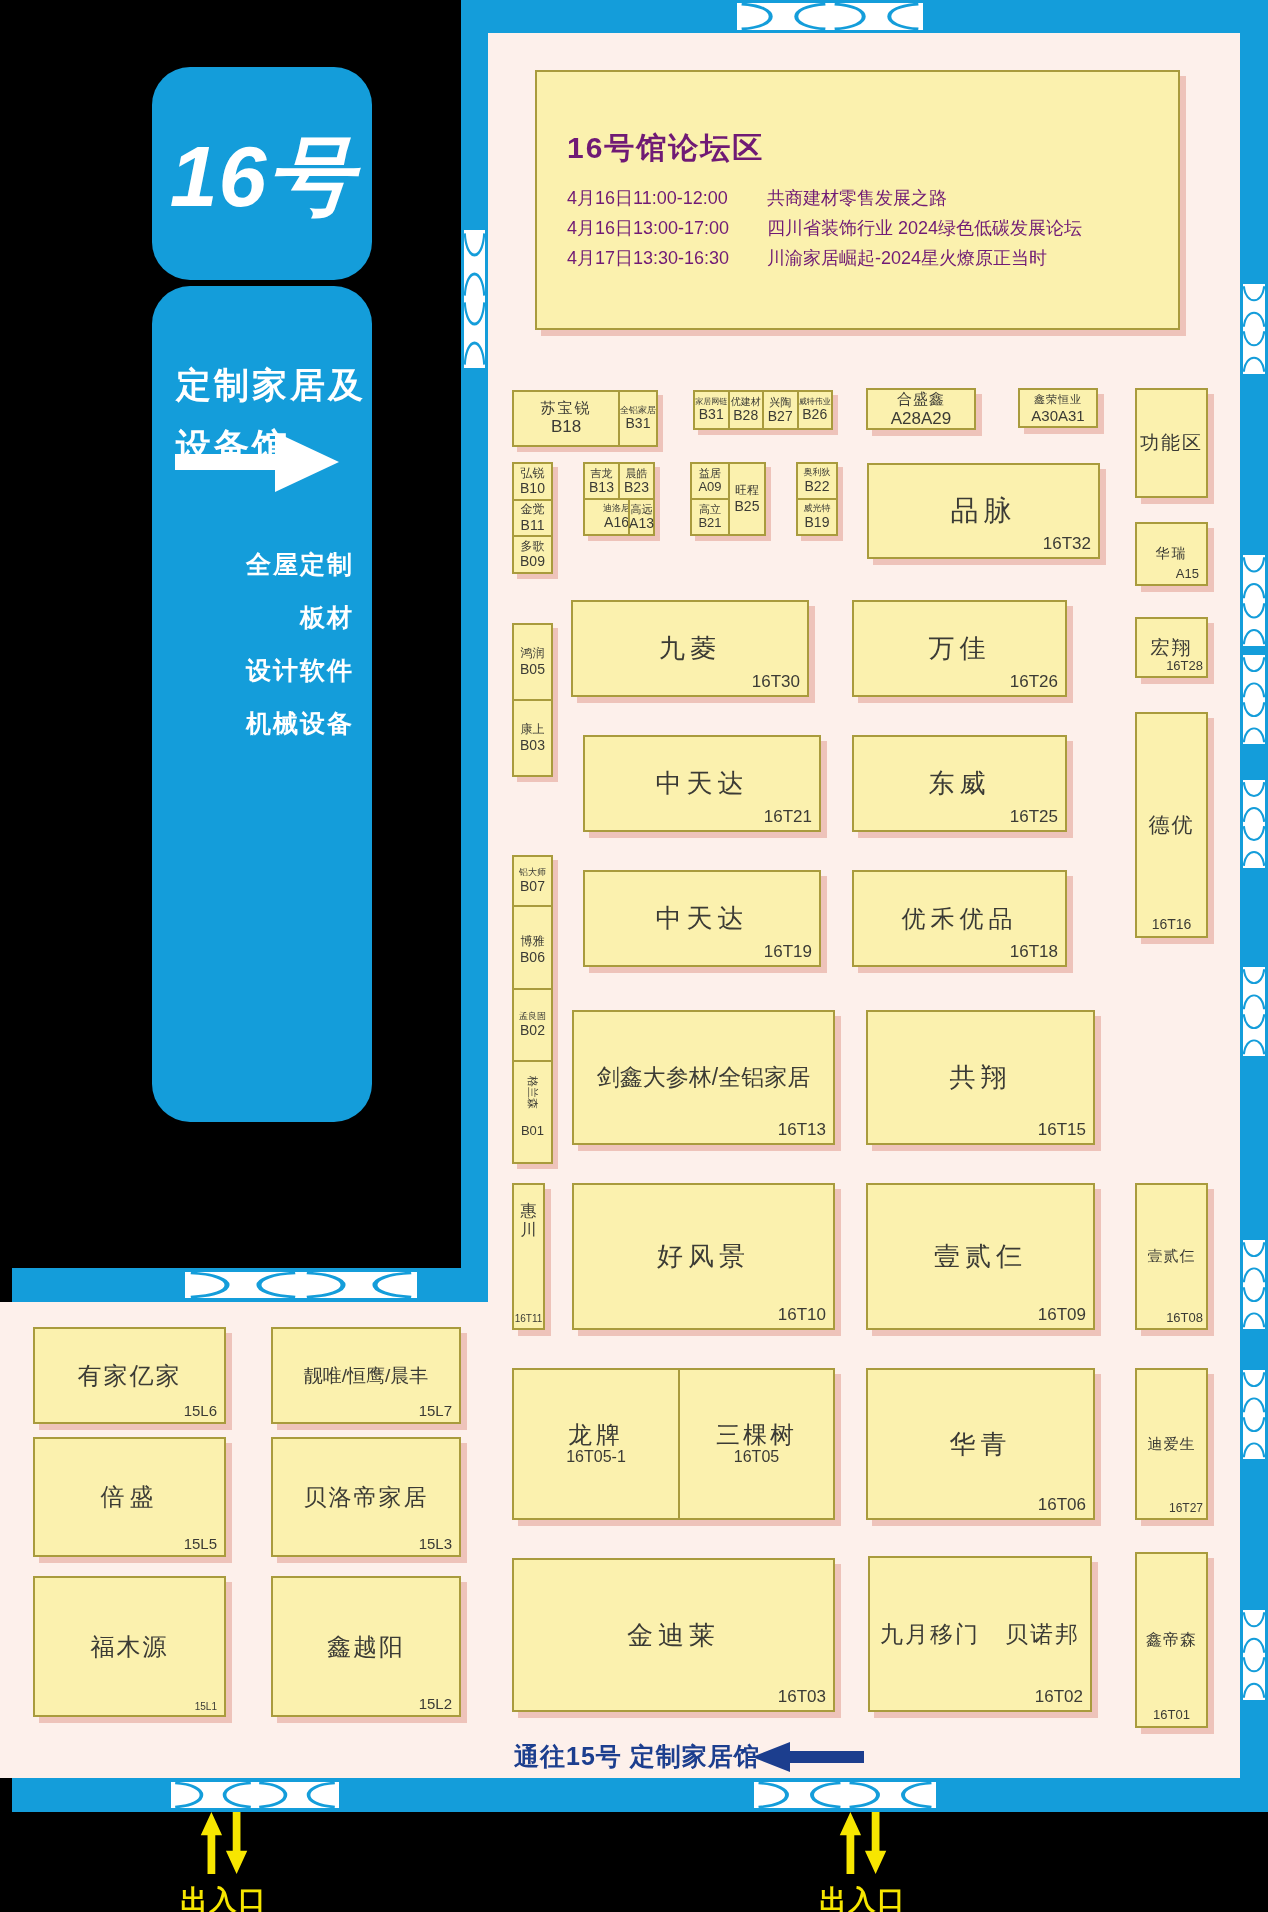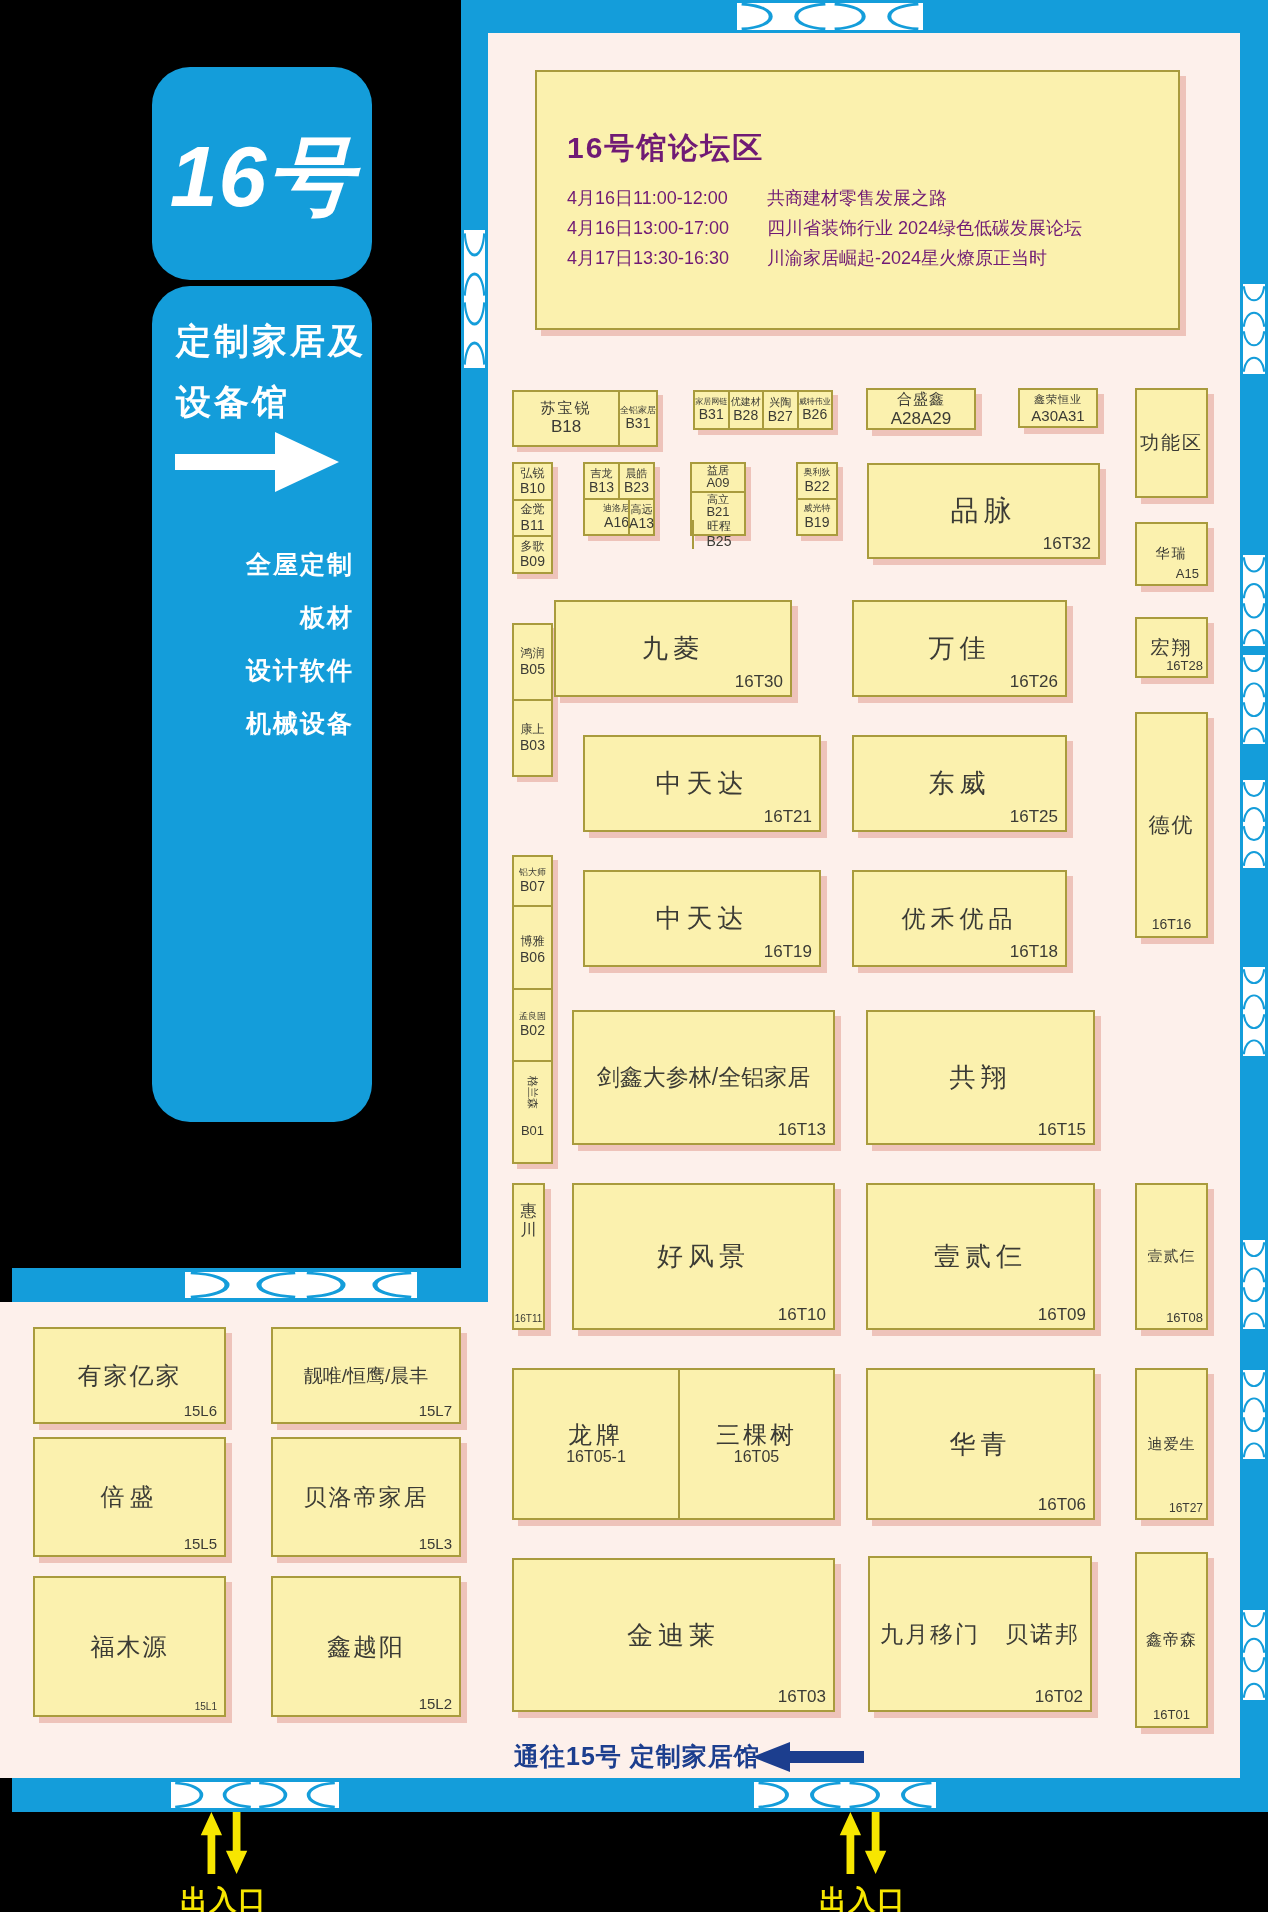--- a/index.html
+++ b/index.html
@@ -208,21 +208,21 @@
     <svg class="bt" viewBox="0 0 26 60" preserveAspectRatio="none">
         <path d="M1,3C3,28 23,28 25,3"></path>
         <path d="M1,57C3,32 23,32 25,57"></path>
       </svg>
   </div>
 
   <div class="bluecard" style="left:152px;top:67px;width:220px;height:213px;">
     <div id="logo-text">16号</div>
   </div>
   <div class="bluecard" style="left:152px;top:286px;width:220px;height:836px;">
-    <div style="padding-top:24px;">
+    <div style="padding-top:24px;margin-top:44px;">
       <div class="bannerline" style="line-height:61px;">定制家居及</div>
       <div class="bannerline" style="line-height:61px;">设备馆</div>
     </div>
     <svg style="position:absolute;left:22px;top:134px;width:172px;height:84px;" viewBox="0 0 170 84">
       <path d="M0,34 H100 V12 L164,42 L100,72 V50 H0 Z" fill="#ffffff"></path>
     </svg>
     <div id="banner-menu">
       <div>全屋定制</div>
       <div>板材</div>
       <div>设计软件</div>
@@ -308,21 +308,21 @@
       <div class="cell">
         <span class="cn t9">迪洛尼</span>
         <span class="ci i14">A16</span>
       </div>
       <div class="cell">
         <span class="cn t11">高远</span>
         <span class="ci i14">A13</span>
       </div>
     </div>
   </div>
-  <div class="cells" style="left:690px;top:462px;width:56px;height:74px;flex-direction:column;">
+  <div class="cells" style="left:690px;top:462px;width:76px;height:74px;">
     <div class="col" style="flex:0 0 36px;">
       <div class="cell">
         <span class="cn t11">益居</span>
         <span class="ci i13">A09</span>
       </div>
       <div class="cell">
         <span class="cn t11">高立</span>
         <span class="ci i13">B21</span>
       </div>
     </div>
@@ -374,21 +374,21 @@
     <div class="cell" style="flex:0 0 70px;">
       <span class="cn t9">孟良固</span>
       <span class="ci i14">B02</span>
     </div>
     <div class="cell" style="justify-content:space-evenly;">
       <span class="rot90">格兰森</span>
       <span class="ci i13">B01</span>
     </div>
   </div>
 
-  <div class="booth" style="left:554px;top:600px;width:238px;height:97px;">
+  <div class="booth" style="left:571px;top:600px;width:238px;height:97px;">
     <span class="bname">九菱</span>
     <span class="bid">16T30</span>
   </div>
   <div class="booth" style="left:852px;top:600px;width:215px;height:97px;">
     <span class="bname">万佳</span>
     <span class="bid">16T26</span>
   </div>
   <div class="booth" style="left:1135px;top:617px;width:73px;height:61px;">
     <span class="bname n19">宏翔</span>
     <span class="bid" style="font-size:13px;right:3px;">16T28</span>

